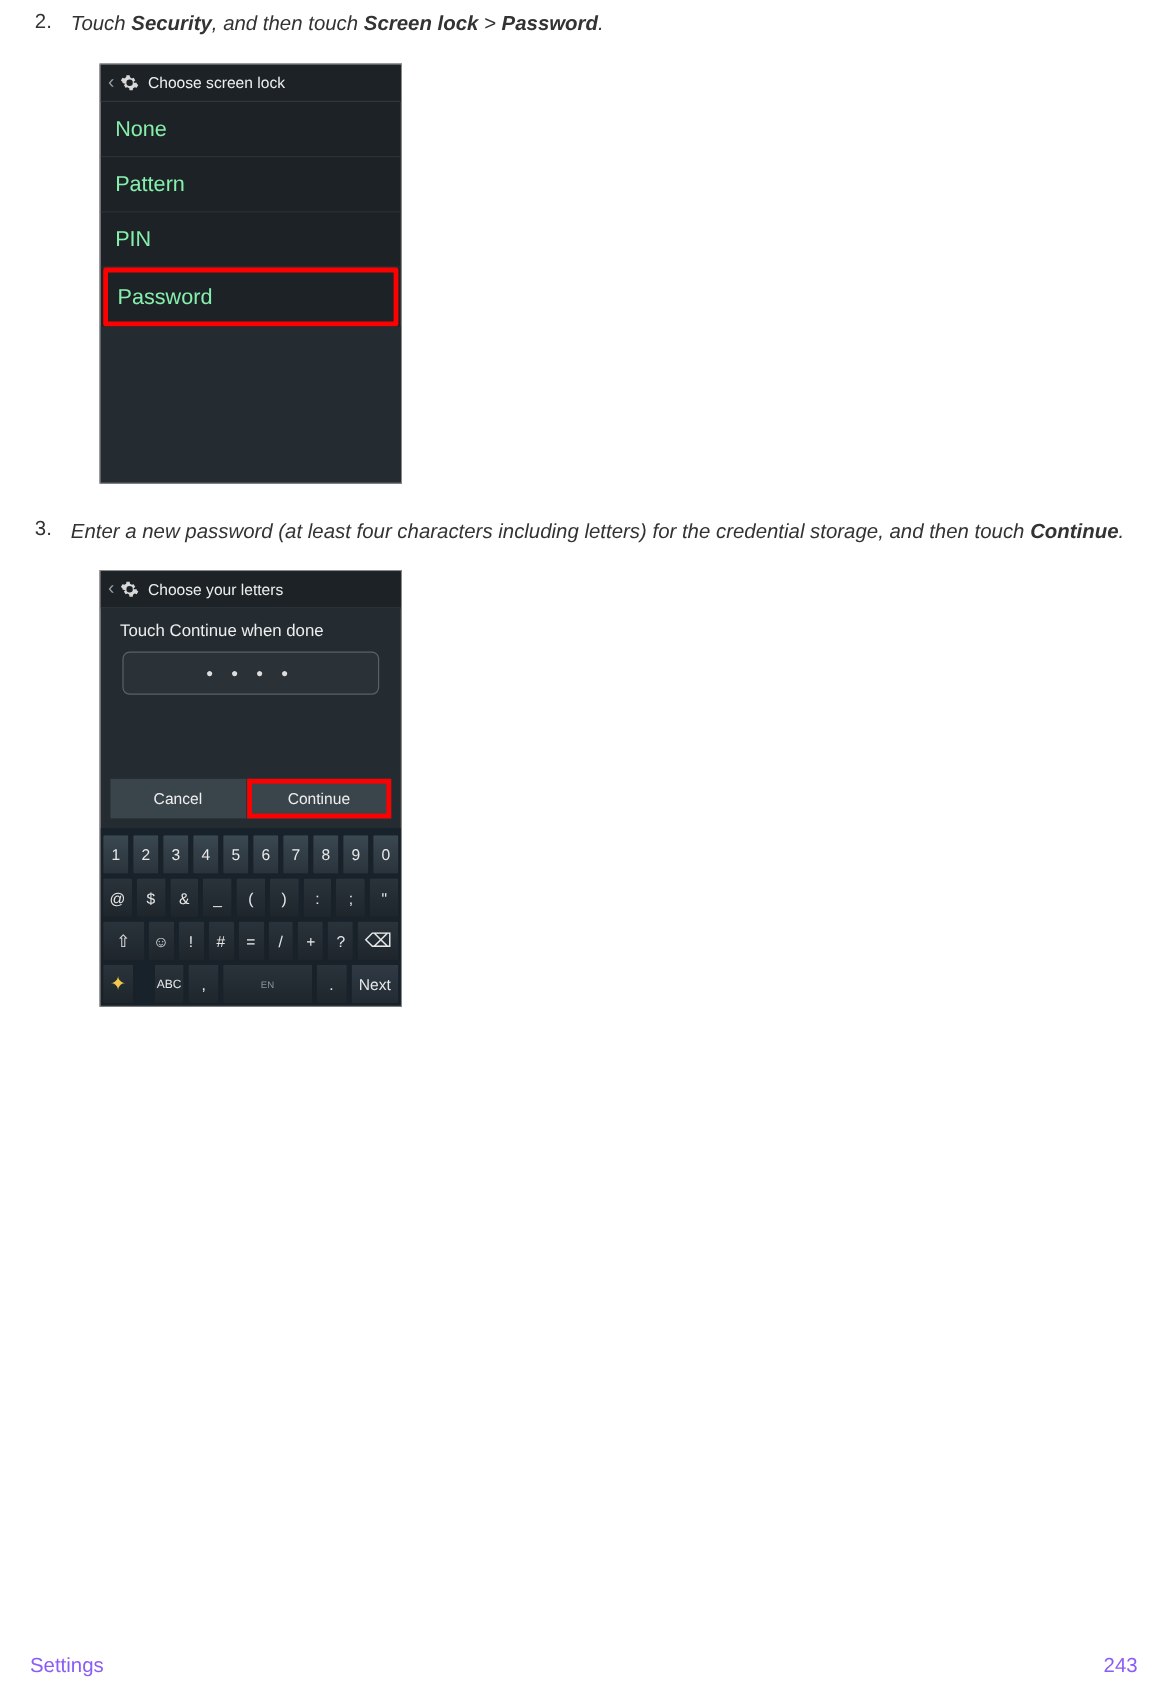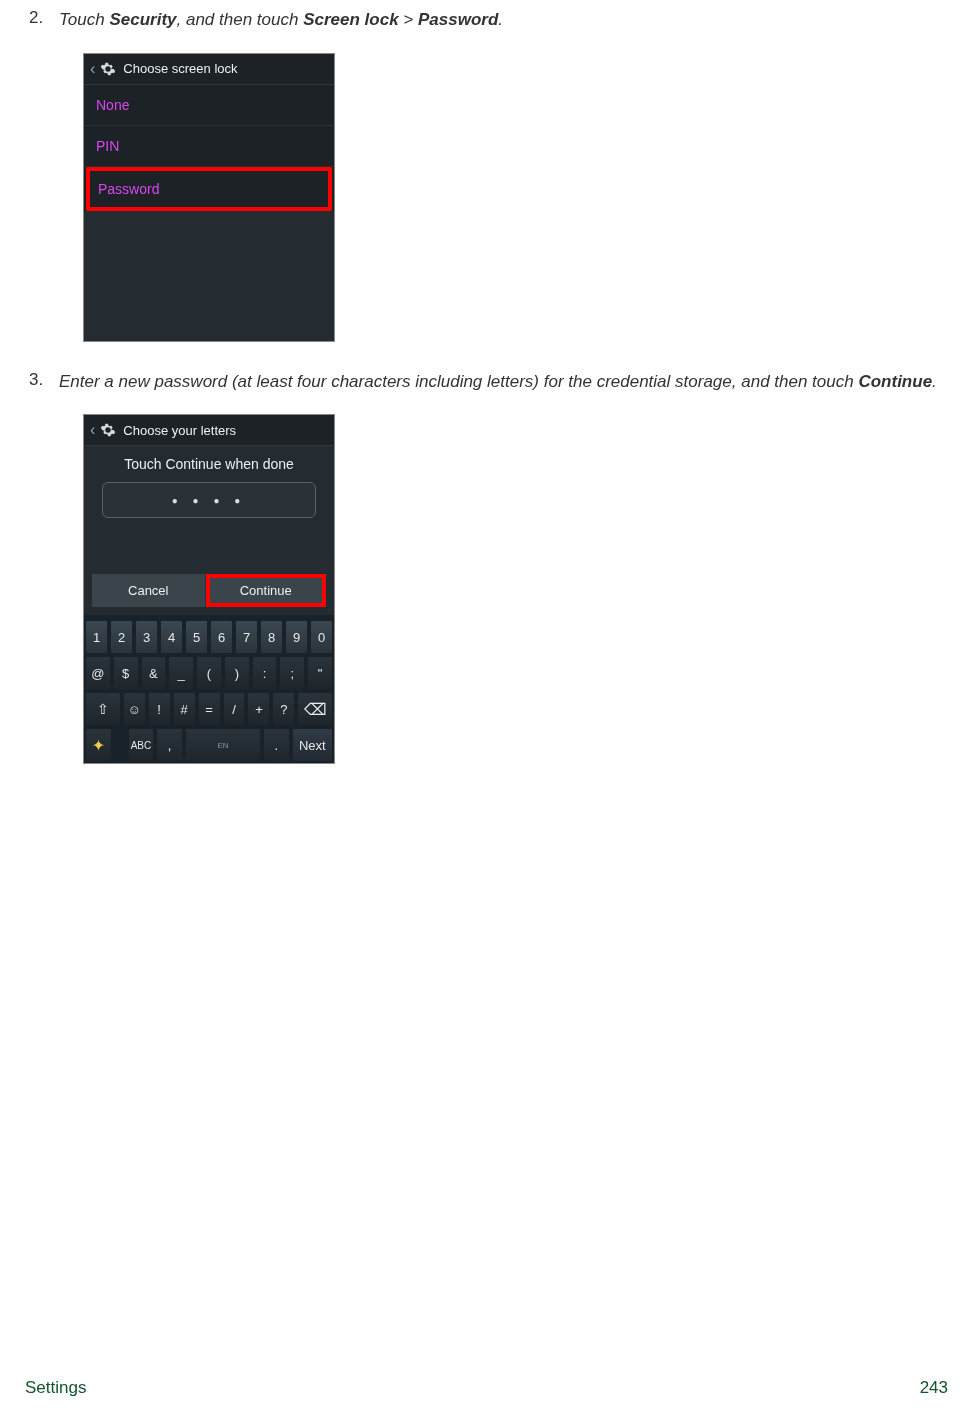--- a/index.html
+++ b/index.html
@@ -53,57 +53,57 @@
       display: inline-flex; align-items: center; justify-content: center;
     }
     .back-caret {
       color: #9aa0a4;
       font-size: 16px;
       line-height: 1;
       margin-right: -2px;
     }
     .shot-item {
       padding: 12px 12px;
-      font-size: 14px;
-      color: #d946ef;
+      font-size: 18px;
+      color: #86efac;
       border-bottom: 1px solid #2a3238;
     }
     .highlight-box {
       border: 4px solid #ff0000;
       border-radius: 2px;
       margin: 0 2px;
     }
     .highlight-box .shot-item { border-bottom: none; padding: 10px 8px; }
     .shot-empty { height: 130px; background: #242c31; }
 
     
     .shot2 { width: 252px; background: #242c31; }
     .subheader {
-      text-align: center;
+      text-align: left;
       font-size: 14px;
       color: #eee;
       padding: 10px 16px 10px;
     }
     .pwfield {
       margin: 0 18px 14px;
       height: 36px;
       border: 1px solid #5a6268;
       border-radius: 6px;
       background: #2a3238;
       display: flex;
       align-items: center;
       justify-content: center;
       letter-spacing: 6px;
       color: #ddd;
       font-size: 10px;
     }
     .btnrow {
       display: flex;
       gap: 0;
-      margin: 56px 8px 8px 8px;
+      margin: 70px 8px 8px 8px;
     }
     .btn {
       flex: 1;
       text-align: center;
       padding: 9px 0;
       font-size: 13px;
       color: #eee;
       background: #3a444b;
     }
     .btn.cancel { border-right: 1px solid #2a3238; }
@@ -137,21 +137,21 @@
     .abc { font-size: 10px; margin-left: 15px; }
 
     .footer {
       position: absolute;
       bottom: 22px;
       left: 25px;
       right: 25px;
       display: flex;
       justify-content: space-between;
       font-size: 17px;
-      color: #14532d;
+      color: #8b5cf6;
     }
   </style>
 </head>
 <body>
 
 <div class="content">
 
   <div class="step">
     <div class="step-num">2.</div>
     <div class="step-text">
@@ -163,20 +163,21 @@
     <div class="shot-header">
       <span class="back-caret">‹</span>
       <span class="gear">
         <svg viewBox="0 0 24 24" width="16" height="16" fill="#d8d8d8">
             <path d="M12 8a4 4 0 100 8 4 4 0 000-8zm9 4a7.9 7.9 0 01-.1 1.3l2 1.6-2 3.4-2.4-.8a8 8 0 01-2.2 1.3l-.4 2.5h-4l-.4-2.5a8 8 0 01-2.2-1.3l-2.4.8-2-3.4 2-1.6A7.9 7.9 0 013 12c0-.4 0-.9.1-1.3l-2-1.6 2-3.4 2.4.8A8 8 0 017.7 5.2L8.1 2.7h4l.4 2.5c.8.3 1.5.7 2.2 1.3l2.4-.8 2 3.4-2 1.6c.1.4.1.9.1 1.3z"></path>
           </svg>
       </span>
       <span>Choose screen lock</span>
     </div>
     <div class="shot-item">None</div>
+    <div class="shot-item">Pattern</div>
     <div class="shot-item">PIN</div>
     <div class="highlight-box">
       <div class="shot-item">Password</div>
     </div>
     <div class="shot-empty"></div>
   </div>
 
   <div class="step">
     <div class="step-num">3.</div>
     <div class="step-text">

